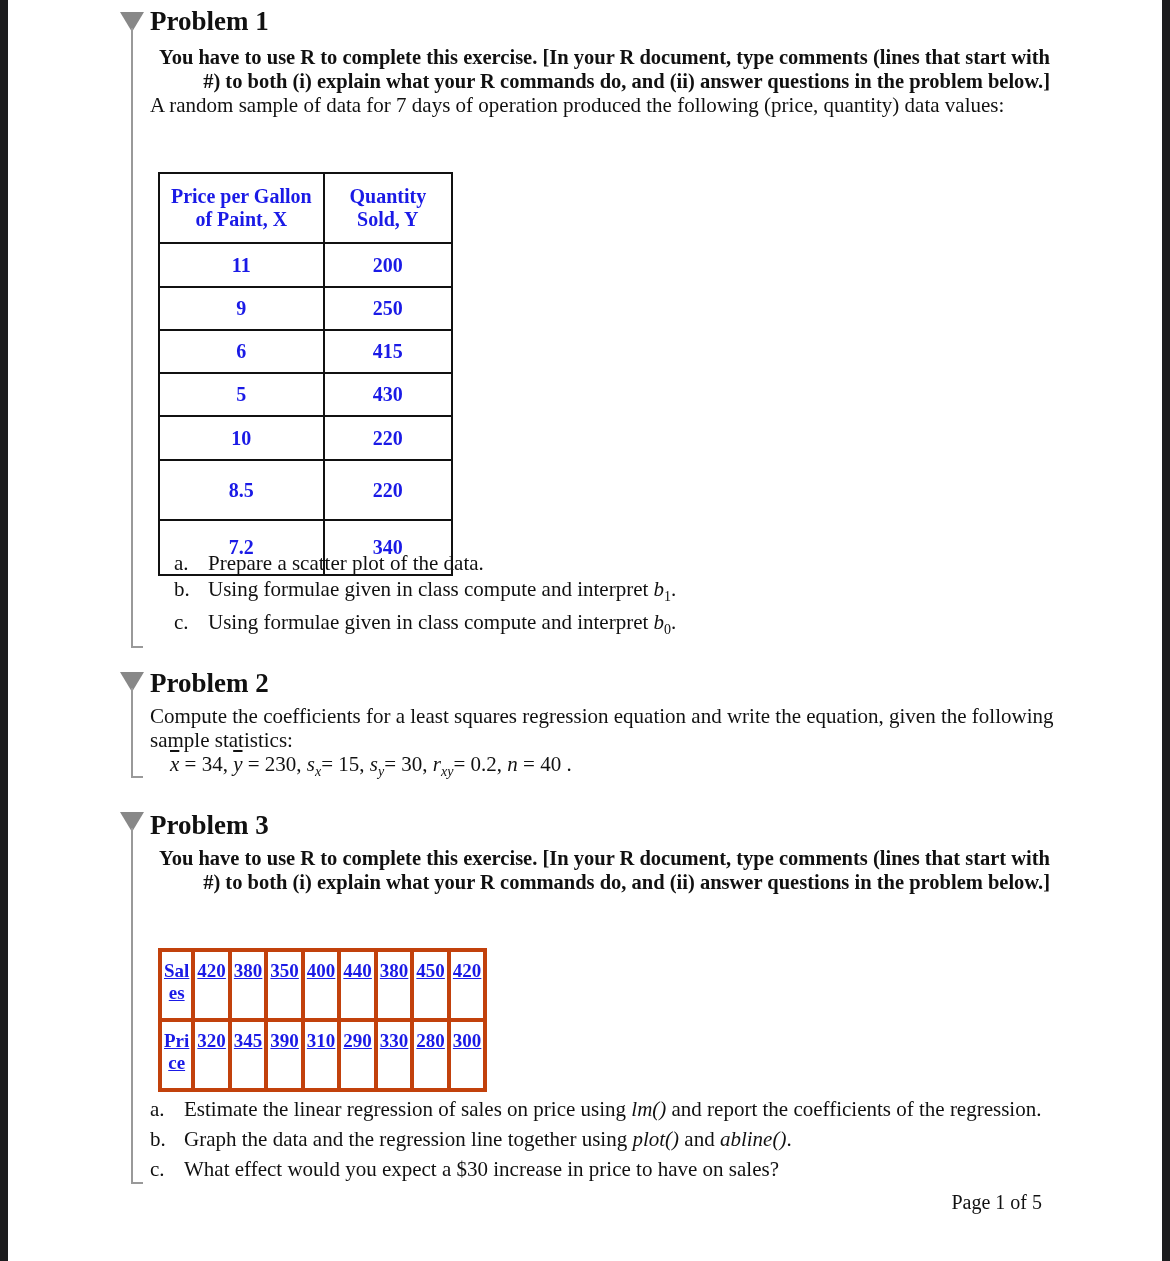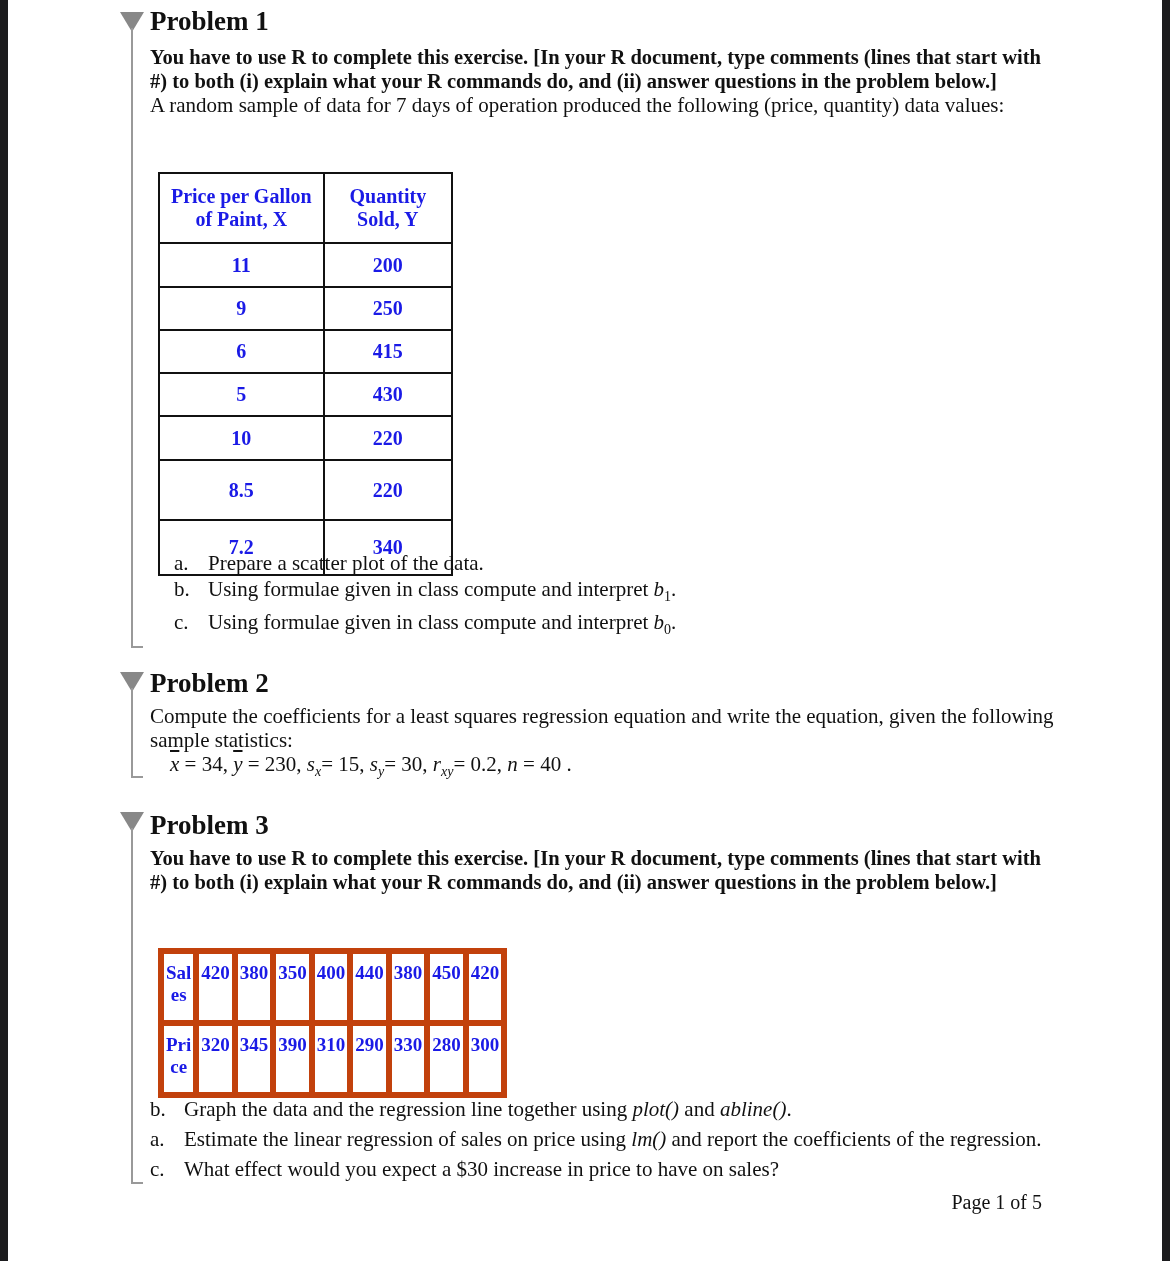--- a/index.html
+++ b/index.html
@@ -19,42 +19,42 @@
     border-top:20px solid #888;
   }
   .marker-line {
     position:absolute; left:11px; width:2px; background:#999;
   }
   .marker-foot {
     position:absolute; left:11px; height:2px; width:12px; background:#999;
   }
   .content { position:absolute; left:30px; }
   .title { font-weight:bold; font-size:27px; line-height:30px; margin:0; white-space:nowrap; }
-  .bold-para { font-weight:bold; font-size:20.5px; line-height:24px; margin:0; width:900px; }
+  .bold-para { font-weight:bold; font-size:20.5px; line-height:24px; margin:0; width:900px;text-align:right; }
   .para { font-size:21px; line-height:24px; margin:0; width:940px; }
   table.t1 {
     border-collapse:collapse; position:absolute;
     font-family:"Liberation Serif", serif; font-weight:bold; color:#1a1ae6;
   }
   table.t1 td, table.t1 th {
     border:2px solid #111; text-align:center; font-size:20px; padding:4px;
   }
   table.t1 th { font-weight:bold; line-height:23px;border-radius:14px; }
   ol.items { list-style:none; padding:0; margin:0; position:absolute; }
   ol.items li { font-size:21px; line-height:30px; white-space:nowrap; }
   ol.items .lbl { display:inline-block; width:34px; }
   .stats { font-size:21px; line-height:24px; white-space:nowrap; position:absolute; }
   .ov { text-decoration:overline; font-style:italic; }
   .it { font-style:italic; }
   table.t3 {
     border-collapse:collapse; position:absolute; color:#1a1ae6; font-weight:bold;
   }
   table.t3 td {
-    border:6px solid #c2410c; font-size:19px; vertical-align:top; text-align:center;
-    padding:8px 2px 0 2px; height:58px; width:48px; line-height:22px;
+    border:4px solid #c2410c; font-size:19px; vertical-align:top; text-align:center;
+    padding:8px 2px 0 2px; height:58px; width:48px; line-height:22px;text-decoration:underline;
   }
   table.t3 td.hdr { width:40px; }
   .items3 li { line-height:24px; white-space:normal; }
   .pagenum { position:absolute; right:120px; top:1191px; font-size:20px; }
 </style>
 </head>
 <body>
 
 <div class="page">
 
@@ -170,24 +170,24 @@
         <td>290</td>
         <td>330</td>
         <td>280</td>
         <td>300</td>
       </tr>
     </tbody>
       </table>
 
     <ol class="items items3" style="left:30px; top:284px; width:880px;">
       <li>
-        <span class="lbl">b.</span><span>Graph the data and the regression line together using </span><i>plot()</i><span> and </span><i>abline()</i><span>.</span>
+        <span class="lbl">a.</span><span>Estimate the linear regression of sales on price using </span><i>lm()</i><span> and report the coefficients of the regression.</span>
       </li>
       <li>
-        <span class="lbl">a.</span><span>Estimate the linear regression of sales on price using </span><i>lm()</i><span> and report the coefficients of the regression.</span>
+        <span class="lbl">b.</span><span>Graph the data and the regression line together using </span><i>plot()</i><span> and </span><i>abline()</i><span>.</span>
       </li>
       <li>
         <span class="lbl">c.</span><span>What effect would you expect a $30 increase in price to have on sales?</span>
       </li>
     </ol>
   </div>
 
   <div class="pagenum">Page 1 of 5</div>
 </div>
 

